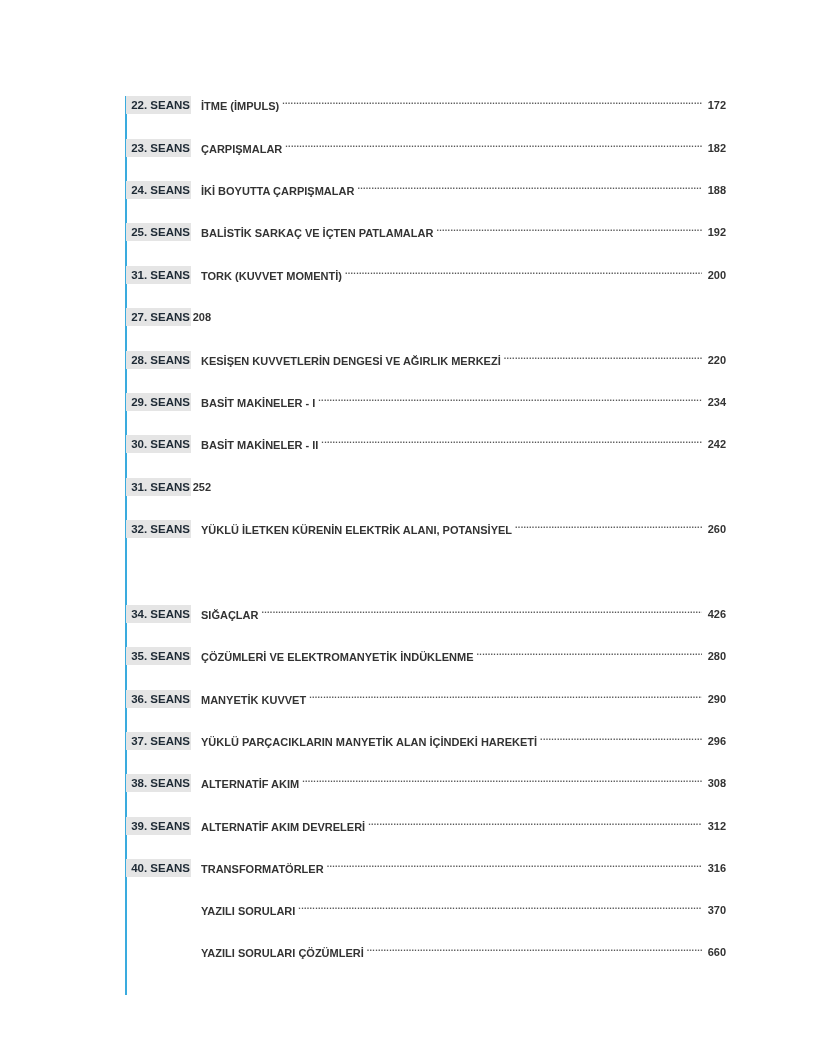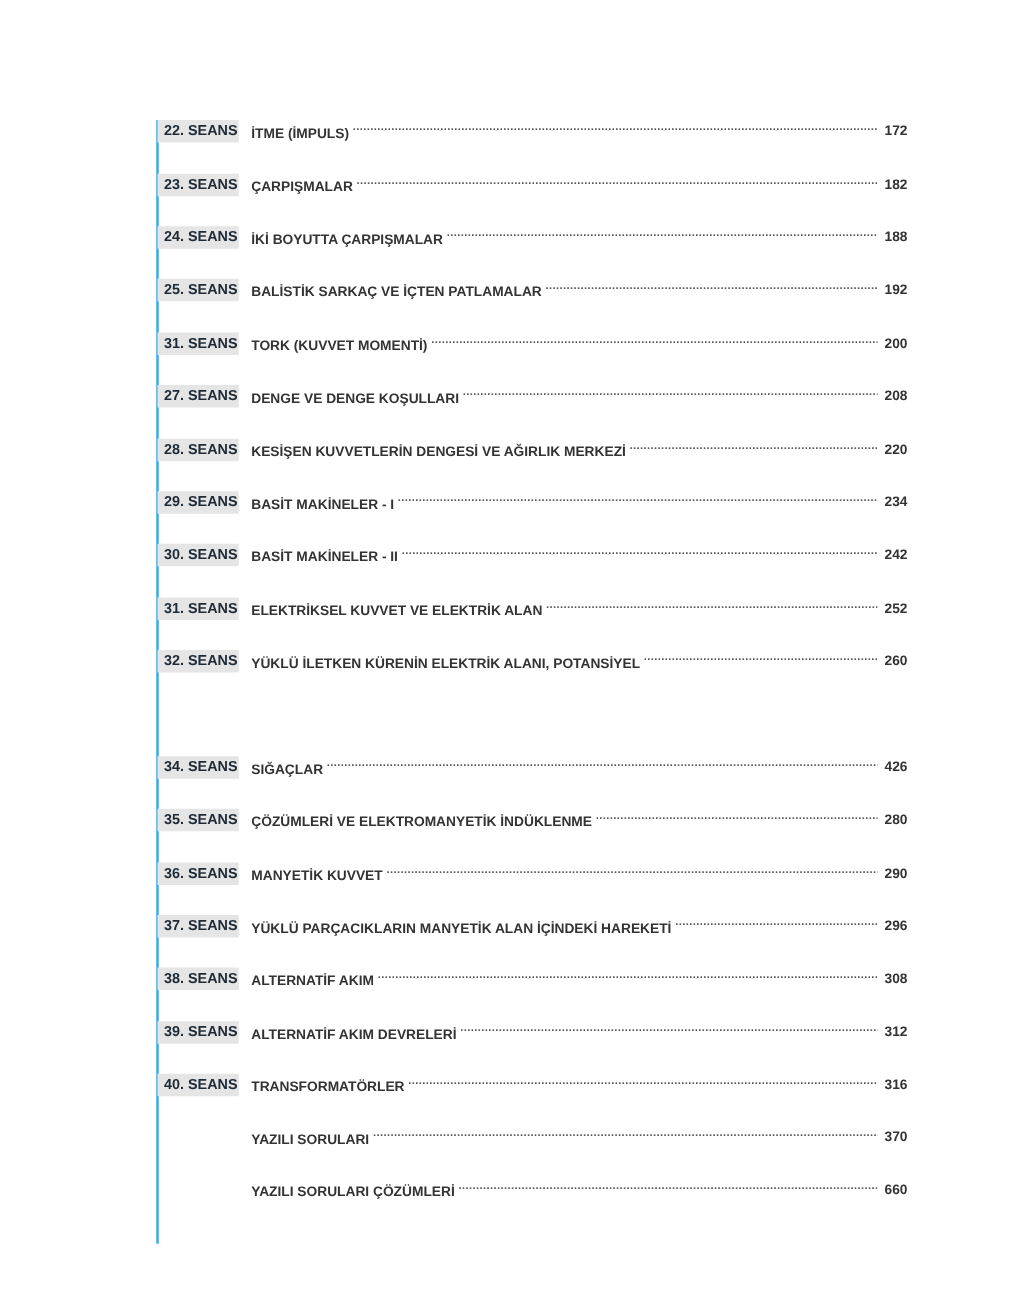--- a/index.html
+++ b/index.html
@@ -139,24 +139,20 @@
   <div class="row" style="top:266px">
     <span class="badge">31. SEANS</span>
     <span class="title-wrap">
         <span class="title">TORK (KUVVET MOMENTİ)</span>
         <span class="dots"></span>
       </span>
     <span class="page">200</span>
   </div>
   <div class="row" style="top:308px">
     <span class="badge">27. SEANS</span>
-    <span class="title-wrap">
-        <span class="title">DENGE VE DENGE KOŞULLARI</span>
-        <span class="dots"></span>
-      </span>
     <span class="page">208</span>
   </div>
   <div class="row" style="top:351px">
     <span class="badge">28. SEANS</span>
     <span class="title-wrap">
         <span class="title">KESİŞEN KUVVETLERİN DENGESİ VE AĞIRLIK MERKEZİ</span>
         <span class="dots"></span>
       </span>
     <span class="page">220</span>
   </div>
@@ -171,24 +167,20 @@
   <div class="row" style="top:435px">
     <span class="badge">30. SEANS</span>
     <span class="title-wrap">
         <span class="title">BASİT MAKİNELER - II</span>
         <span class="dots"></span>
       </span>
     <span class="page">242</span>
   </div>
   <div class="row" style="top:478px">
     <span class="badge">31. SEANS</span>
-    <span class="title-wrap">
-        <span class="title">ELEKTRİKSEL KUVVET VE ELEKTRİK ALAN</span>
-        <span class="dots"></span>
-      </span>
     <span class="page">252</span>
   </div>
   <div class="row" style="top:520px">
     <span class="badge">32. SEANS</span>
     <span class="title-wrap">
         <span class="title">YÜKLÜ İLETKEN KÜRENİN ELEKTRİK ALANI, POTANSİYEL</span>
         <span class="dots"></span>
       </span>
     <span class="page">260</span>
   </div>

